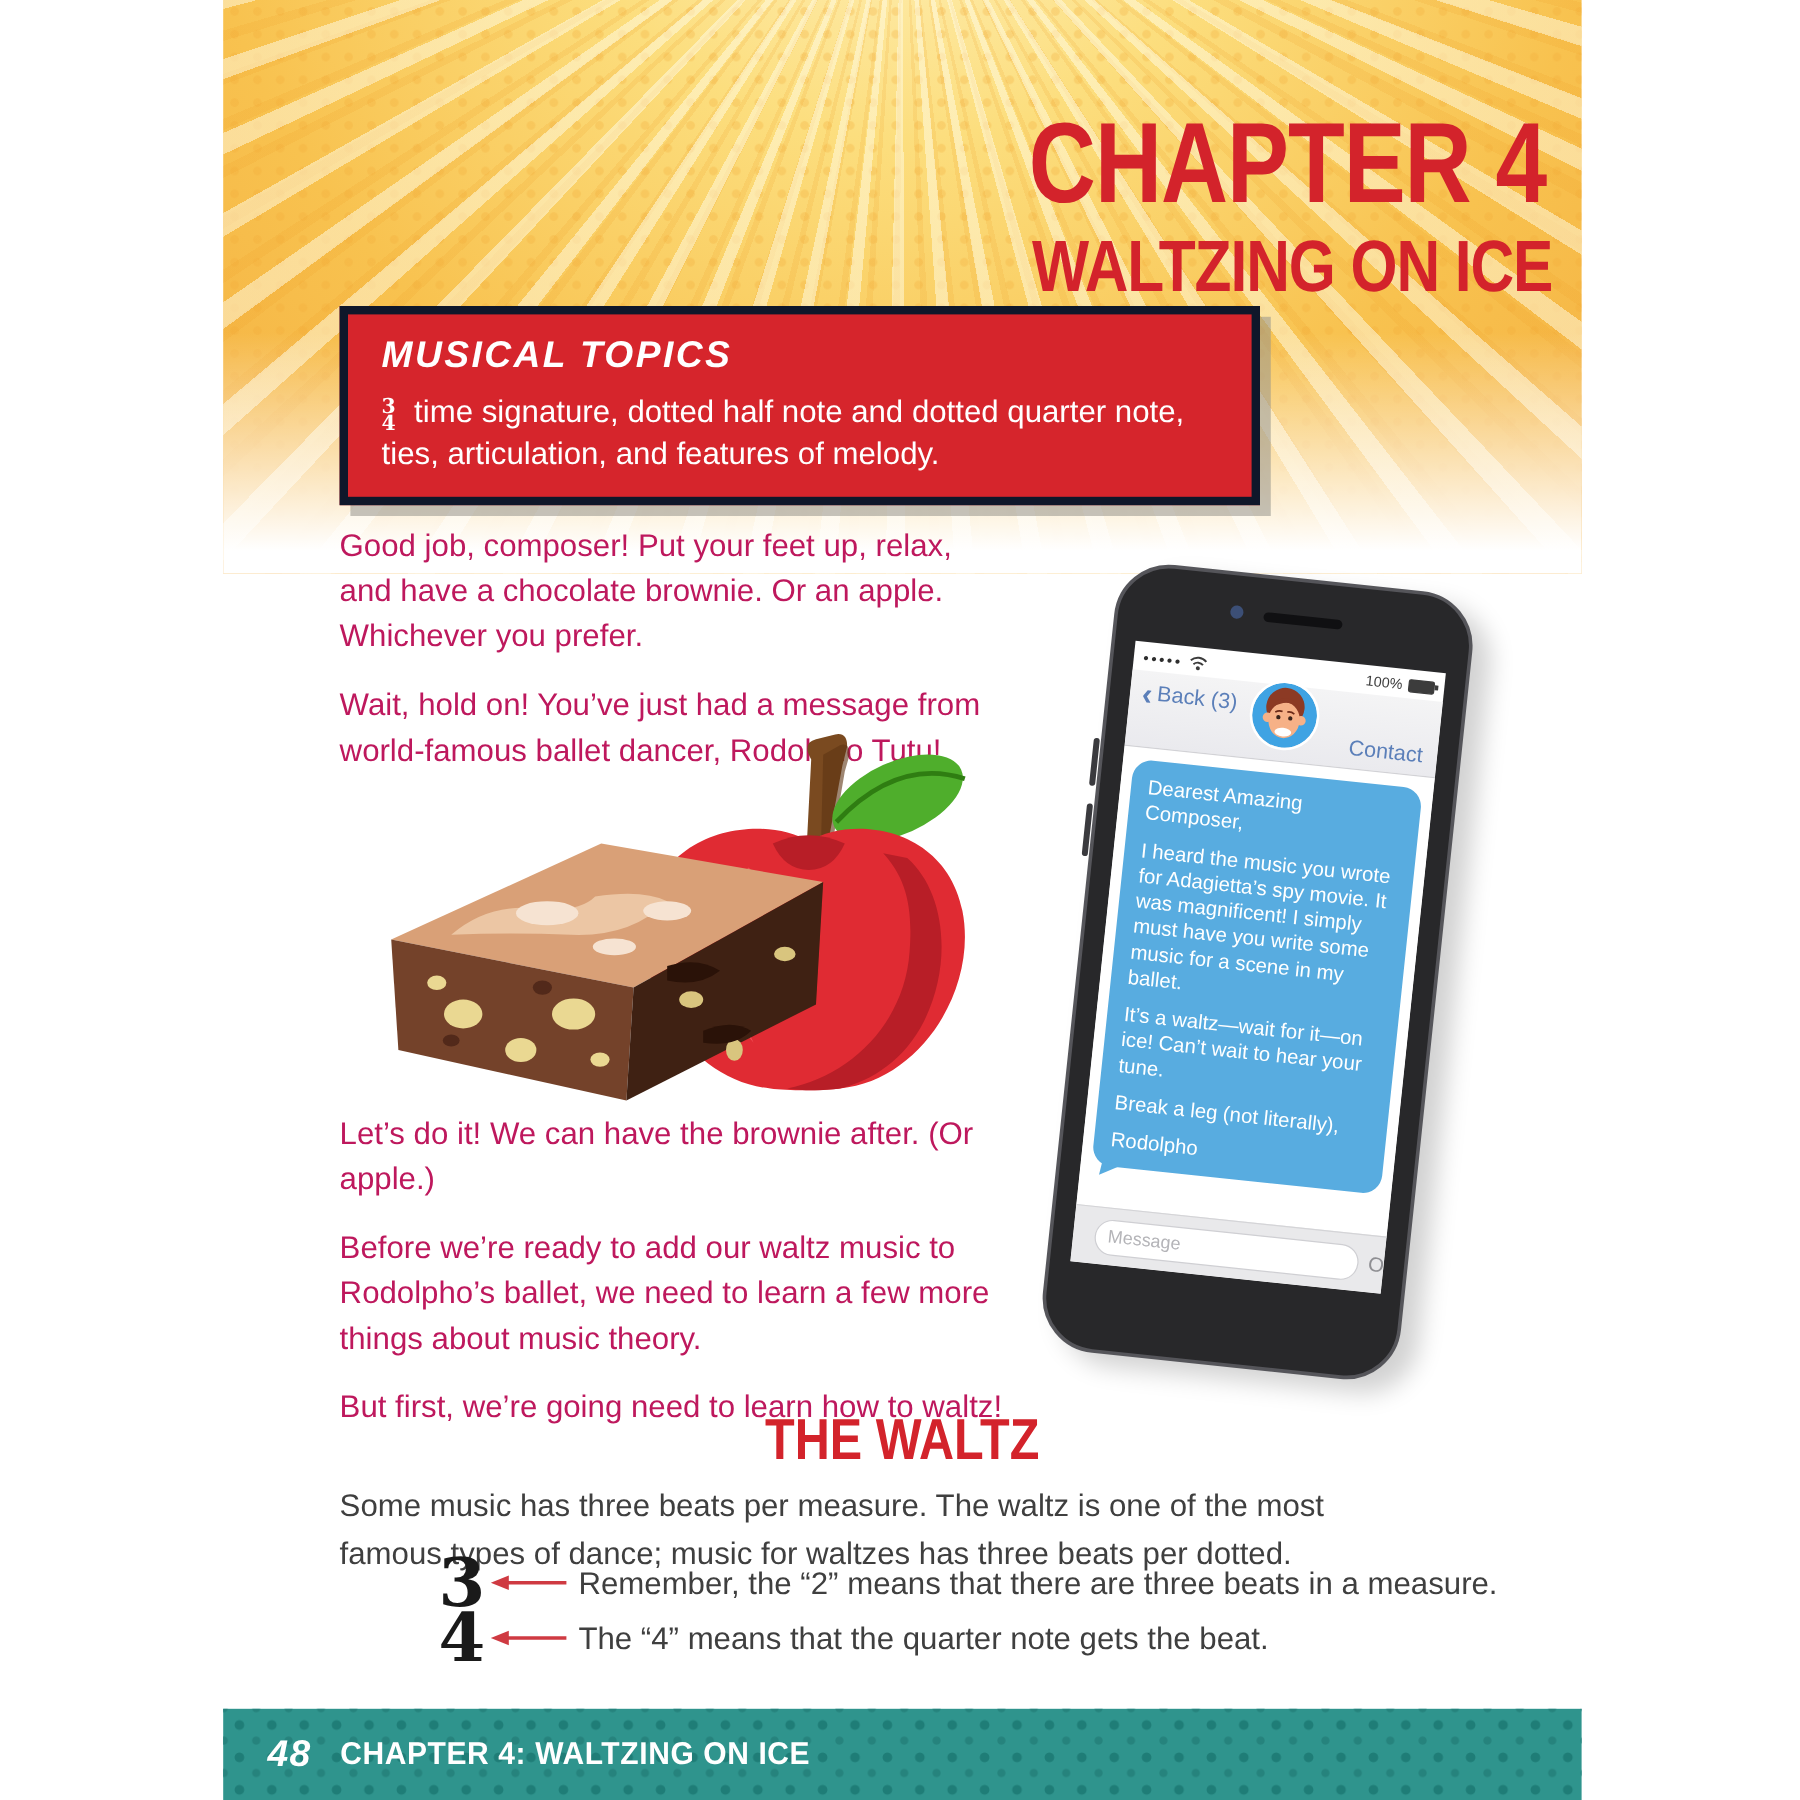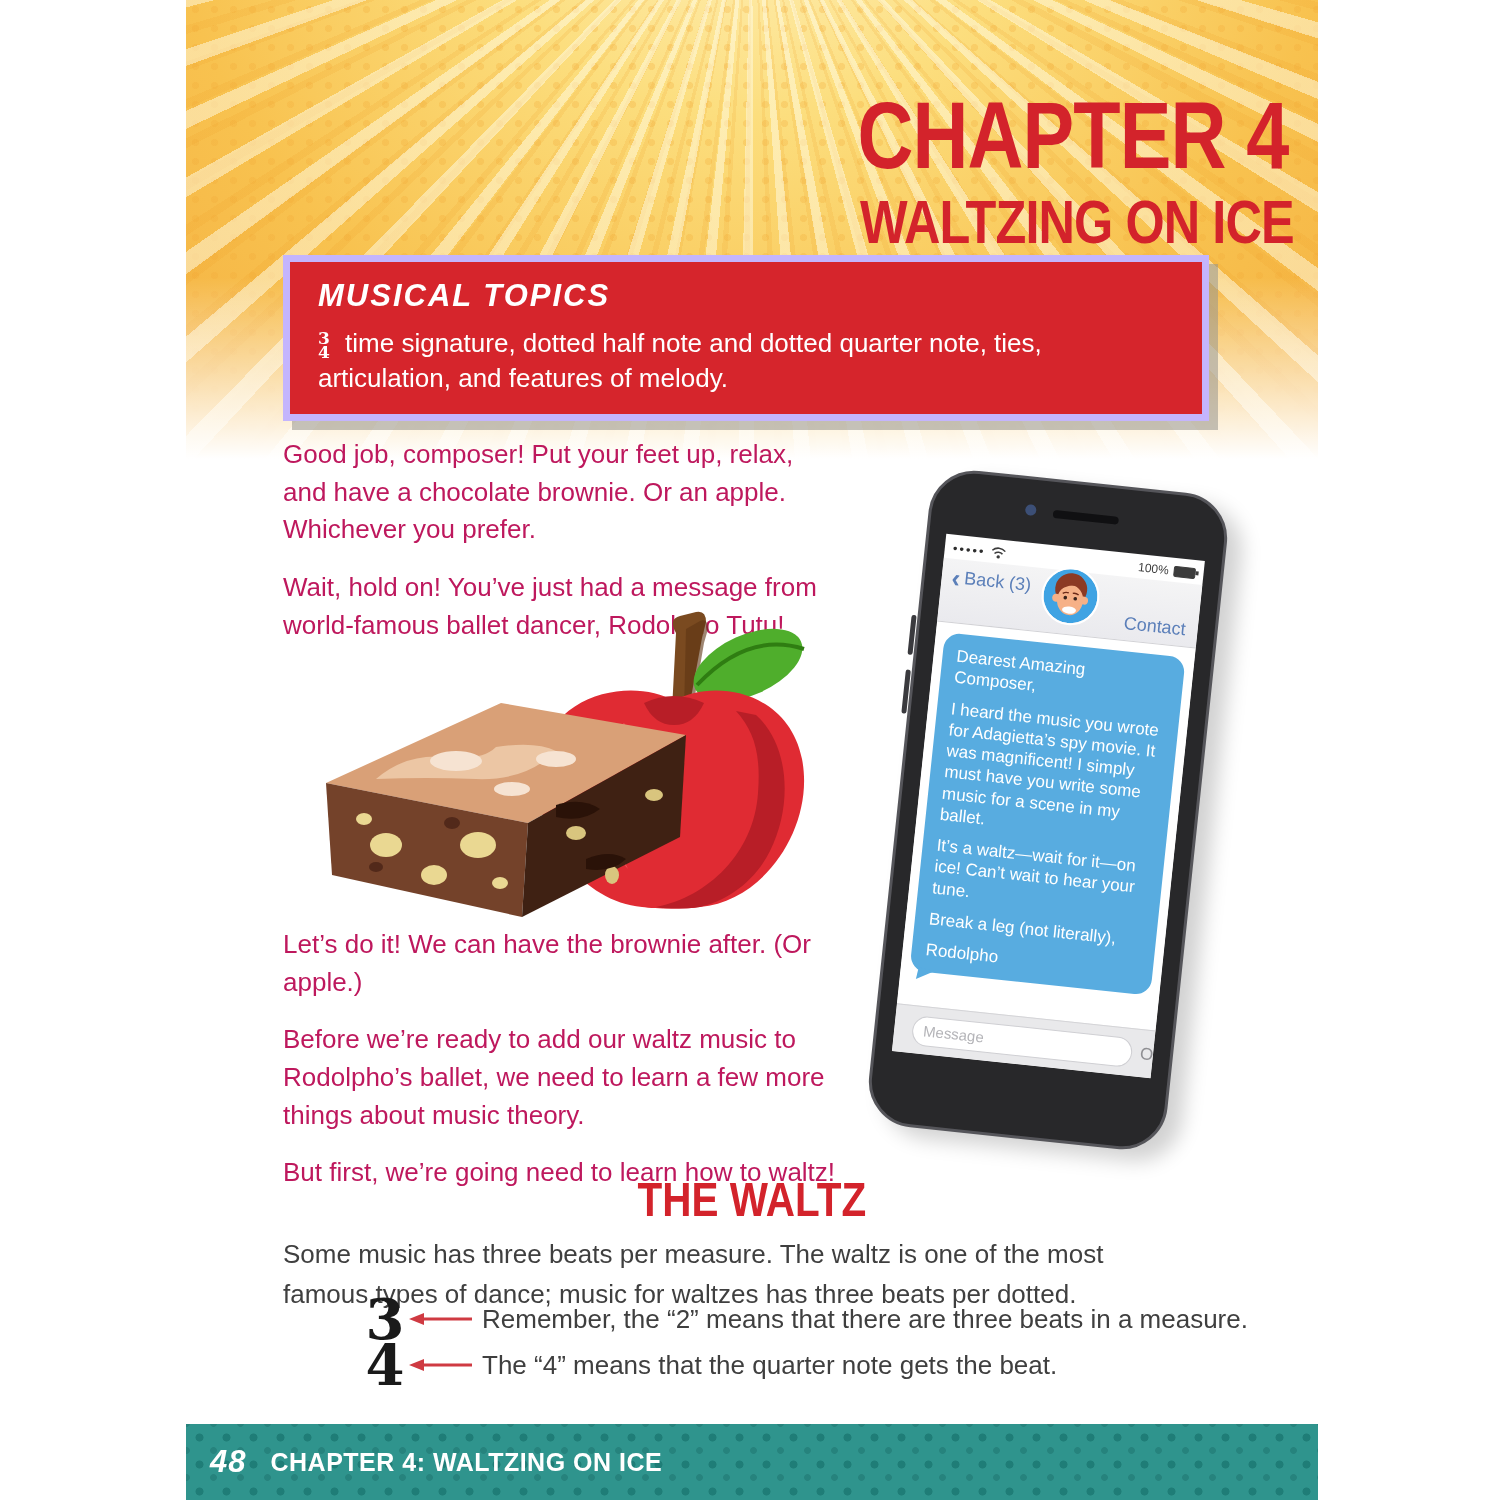--- a/index.html
+++ b/index.html
@@ -21,22 +21,22 @@
     background-size:auto, auto, auto, 19px 19px, auto;
   }
 
   
   .chapter-title { position:absolute; top:92px; left:0; width:100%; text-align:right; color:#d3232b; }
   .chapter-line1 { font-size:88px; font-weight:900; letter-spacing:-1px; display:inline-block; transform:scaleX(0.88) scaleY(1.08); line-height:1; }
   .chapter-line2 { font-size:56px; font-weight:900; letter-spacing:-1px; display:inline-block; transform:scaleX(0.90) scaleY(1.08); line-height:1; margin-top:14px; }
 
   
   .topics-box {
-    position:absolute; left:97px; top:255px; width:926px; min-height:138px;
-    background:#d6252c; border:7px solid #c4b5fd; box-shadow:9px 9px 0 rgba(150,148,140,0.55);
+    position:absolute; left:97px; top:255px; width:767px; min-height:138px;
+    background:#d6252c; border:7px solid #0f172a; box-shadow:9px 9px 0 rgba(150,148,140,0.55);
     padding:16px 28px 18px 28px; color:#ffffff;
   }
   .topics-heading { font-size:31px; font-weight:bold; font-style:italic; letter-spacing:2px; margin-bottom:12px; }
   .topics-body { font-size:26px; line-height:1.35; }
   .frac { display:inline-block; vertical-align:-6px; text-align:center; font-family:"DejaVu Serif", serif; font-weight:bold; font-size:17px; line-height:0.82; margin-right:8px; }
   .frac span { display:block; }
 
   
   .bodytext p { font-size:26px; line-height:1.45; margin-bottom:20px; color:#be185d; }
   .col-left  { position:absolute; left:97px; top:436px; width:560px; }
@@ -91,21 +91,21 @@
   .ts-note { font-size:26px; color:#3f3f3f; white-space:nowrap; }
 
   
   .footer { position:absolute; left:0; bottom:0; width:100%; height:76px;
     background-color:#2f948d;
     background-image:
       radial-gradient(#1f7d77 3.6px, rgba(0,0,0,0) 4.4px),
       radial-gradient(#26837d 3px, rgba(0,0,0,0) 3.8px);
     background-size:27px 27px, 27px 27px;
     background-position:0 0, 14px 13px;
-    display:flex; align-items:center; gap:24px; padding-left:24px; color:#ffffff;
+    display:flex; align-items:center; gap:24px; padding-left:37px; color:#ffffff;
   }
   .footer .pagenum { font-size:31px; font-weight:bold; font-style:italic; letter-spacing:1px; }
   .footer .chaplabel { font-size:25px; font-weight:bold; letter-spacing:0.5px; transform:scaleY(1.05); }
 </style>
 </head>
 <body>
 
 <div class="page">
   <div class="sheet">
 

